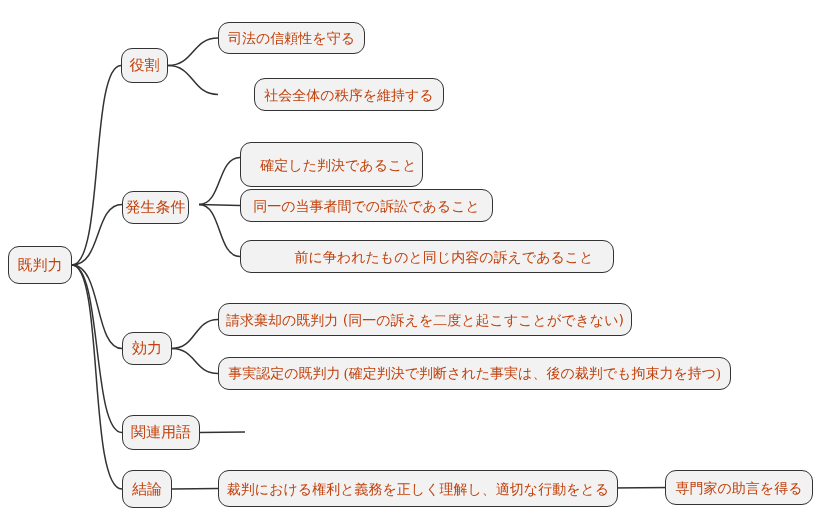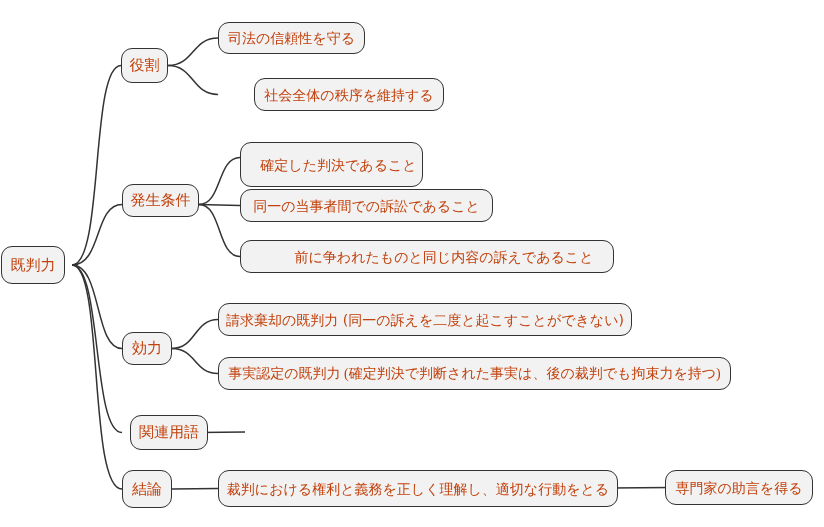--- a/index.html
+++ b/index.html
@@ -63,29 +63,29 @@
     <path d="M 199 204.5 C 222 204.5, 217 157.5, 240 157.5"></path>
     <path d="M 199 204.5 L 240 205.5"></path>
     <path d="M 199 204.5 C 222 204.5, 217 256.5, 240 256.5"></path>
     <path d="M 172 348.5 C 196 348.5, 194 319.5, 218 319.5"></path>
     <path d="M 172 348.5 C 196 348.5, 194 373.5, 218 373.5"></path>
     <path d="M 200 432.5 L 245 432"></path>
     <path d="M 172 489 L 218 488.5"></path>
     <path d="M 610 488 L 671 487.5"></path>
   </svg>
 
-  <div class="node level-0" style="left:1px; top:246px; width:64px; height:38px;">既判力</div>
+  <div class="node level-0" style="left:8px; top:246px; width:64px; height:38px;">既判力</div>
 
   <div class="node level-1" style="left:121px; top:48px; width:47px; height:35px;">役割</div>
 
-  <div class="node level-1" style="left:122px; top:184px; width:77px; height:33px;">発生条件</div>
+  <div class="node level-1" style="left:122px; top:191px; width:67px; height:33px;">発生条件</div>
 
   <div class="node level-1" style="left:122px; top:332px; width:50px; height:33px;">効力</div>
 
-  <div class="node level-1" style="left:122px; top:415px; width:78px; height:35px;margin-left:8px;">関連用語</div>
+  <div class="node level-1" style="left:122px; top:415px; width:78px; height:35px;">関連用語</div>
 
   <div class="node level-1" style="left:122px; top:470px; width:50px; height:38px;">結論</div>
 
   <div class="node level-2" style="left:218px; top:22px; width:147px; height:32px;">司法の信頼性を守る</div>
 
   <div class="node level-2" style="left:218px; top:78px; width:190px; height:33px;margin-left:36px;">社会全体の秩序を維持する</div>
 
   <div class="node level-2" style="left:240px; top:142px; width:183px; height:45px;padding-left:20px;">確定した判決であること</div>
 
   <div class="node level-2" style="left:240px; top:189px; width:253px; height:33px;">同一の当事者間での訴訟であること</div>

